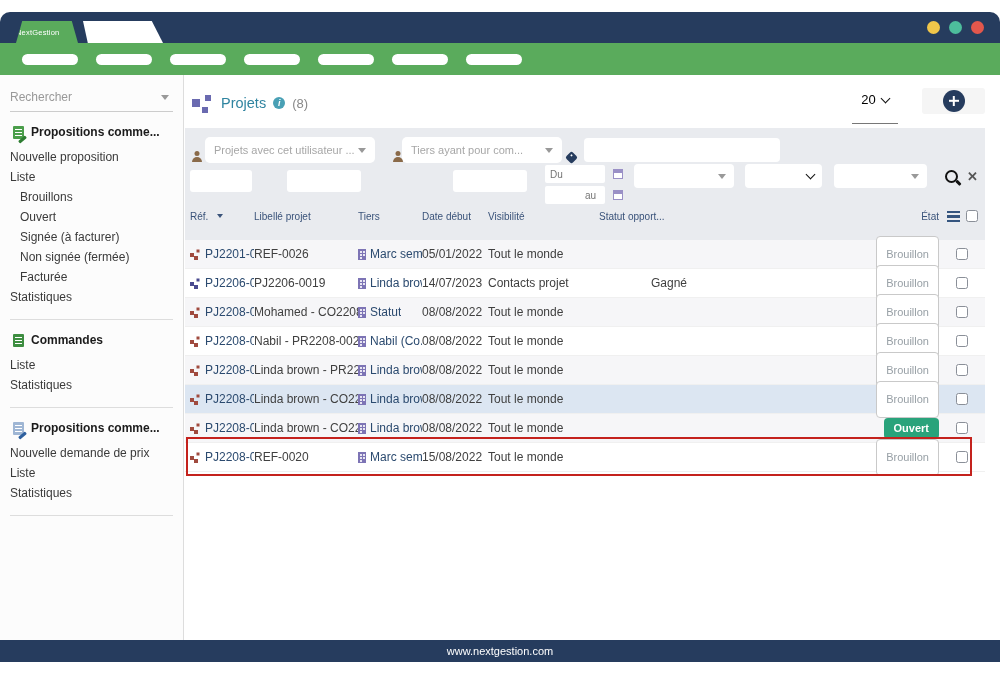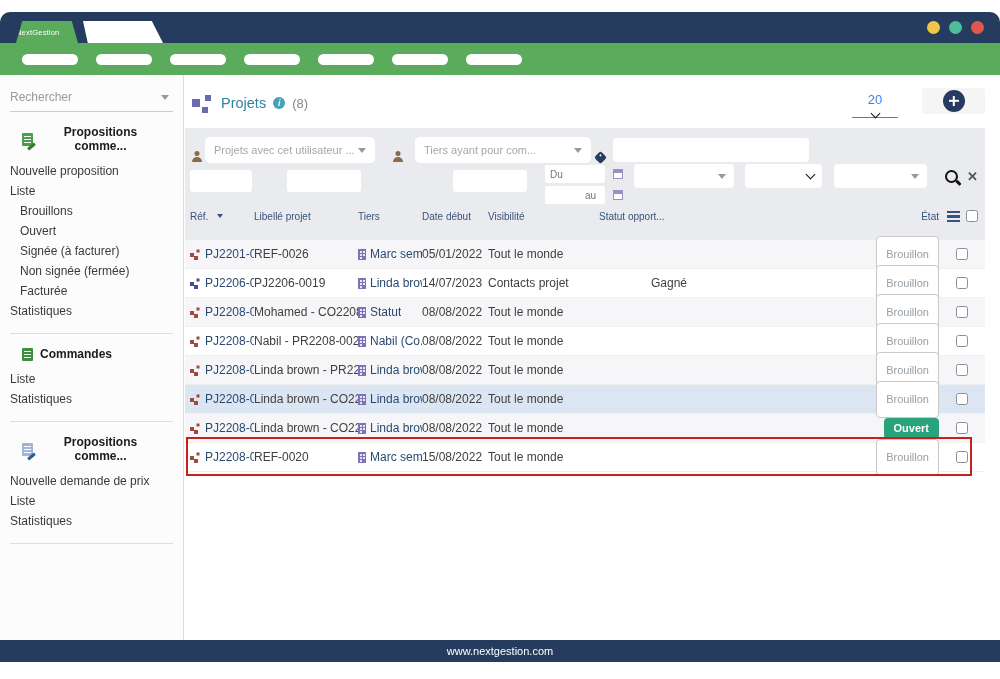--- a/index.html
+++ b/index.html
@@ -28,43 +28,43 @@
     color:#fff;font-size:11px;display:flex;align-items:center;justify-content:center;}
 
   
   .sidebar{position:absolute;left:0;top:75px;width:184px;height:565px;background:#fcfcfc;
     border-right:1px solid #ddd;box-sizing:border-box;padding:12px 10px 0 10px;font-size:12px;}
   .search-row{display:flex;justify-content:space-between;align-items:center;color:#999;
     padding:3px 4px 7px 0;border-bottom:1px solid #ccc;}
   .caret-grey{width:0;height:0;border-left:4px solid transparent;border-right:4px solid transparent;
     border-top:5px solid #999;}
   .side-section{border-bottom:1px solid #ddd;padding:10px 0 12px;}
-  .side-header{font-weight:bold;color:#1b1b1b;display:flex;align-items:center;margin:3px 12px 8px;text-align:center;}
+  .side-header{font-weight:bold;color:#1b1b1b;display:flex;align-items:center;margin:3px 3px 8px;}
   .side-item{color:#3a3a3a;line-height:20px;cursor:pointer;white-space:nowrap;overflow:hidden;}
   .side-item.indent{padding-left:10px;}
   .doc-ico{width:11px;height:13px;background:var(--doc,#3e8e41);border-radius:1px;position:relative;
     display:inline-block;margin-right:7px;flex:none;}
   .doc-ico::before{content:'';position:absolute;left:2px;top:3px;right:2px;height:1px;background:#fff;
     box-shadow:0 3px 0 #fff,0 6px 0 #fff;}
   .doc-ico.has-pen::after{content:'';position:absolute;right:-3px;bottom:-2px;width:9px;height:3px;
     background:var(--pen,#2d6a9f);transform:rotate(-40deg);border-radius:1px;}
 
   
   .main-title-row{position:absolute;left:185px;top:86px;width:800px;height:34px;
     display:flex;align-items:center;}
   .proj-ico{width:20px;height:18px;position:relative;color:#6a6ab0;margin:0 9px 0 7px;}
   .proj-ico::before{content:'';position:absolute;left:0;top:5px;width:8px;height:8px;background:currentColor;
     box-shadow:12px -5px 0 -1px currentColor, 9px 7px 0 -1px currentColor;}
   .page-title{font-size:14.5px;color:var(--title-teal);}
   .info-ico{width:12px;height:12px;border-radius:50%;background:#49a0b5;color:#fff;font-size:9px;
     display:flex;align-items:center;justify-content:center;margin:0 7px;font-style:italic;font-weight:bold;}
   .info-ico::after{content:'i';}
   .count{color:#888;font-size:13px;}
-  .pagesize{position:absolute;left:852px;top:92px;width:46px;text-align:center;color:#3b82f6;font-size:13px;
-    border-bottom:1px solid #777;padding-bottom:0;display:flex;align-items:center;justify-content:center;gap:6px;flex-direction:column;}
+  .pagesize{position:absolute;left:852px;top:92px;width:46px;text-align:center;color:#000000;font-size:13px;
+    border-bottom:1px solid #777;padding-bottom:16px;display:flex;align-items:center;justify-content:center;gap:6px;}
   .chev-dark{width:6px;height:6px;border-right:1.6px solid #111;border-bottom:1.6px solid #111;
     transform:rotate(45deg);margin-top:-3px;}
   .addwrap{position:absolute;left:922px;top:88px;width:63px;height:26px;background:#f5f5f5;border-radius:3px;
     display:flex;align-items:center;justify-content:center;}
   .plusbtn{width:22px;height:22px;border-radius:50%;background:var(--navy);position:relative;cursor:pointer;}
   .plusbtn::before,.plusbtn::after{content:'';position:absolute;background:#fff;left:50%;top:50%;}
   .plusbtn::before{width:10px;height:2.4px;transform:translate(-50%,-50%);}
   .plusbtn::after{width:2.4px;height:10px;transform:translate(-50%,-50%);}
 
   
@@ -72,21 +72,21 @@
   .person{width:11px;height:11px;position:relative;flex:none;}
   .person::before{content:'';position:absolute;left:50%;top:0;transform:translateX(-50%);
     width:5px;height:5px;border-radius:50%;background:#8a6a49;}
   .person::after{content:'';position:absolute;left:50%;bottom:0;transform:translateX(-50%);
     width:10px;height:5px;border-radius:5px 5px 0 0;background:#8a6a49;}
   .frow1{position:absolute;left:6px;top:8px;height:26px;display:flex;align-items:flex-end;}
   .fselect{background:#fff;border-radius:4px;height:24px;display:flex;align-items:center;
     justify-content:space-between;padding:0 8px;font-size:11px;color:#a7a7a7;box-sizing:border-box;
     box-shadow:0 0 0 1px #fff;}
   .sel-user{width:168px;margin-left:4px;}
-  .sel-tiers{width:174px;margin-left:13px;}
+  .sel-tiers{width:158px;margin-left:0;}
   .gap18{width:18px;}
   .tag-ico{width:9px;height:9px;background:var(--navy);transform:rotate(45deg);border-radius:2px;
     position:relative;margin:0 8px 0 6px;flex:none;}
   .tag-ico::after{content:'';position:absolute;left:1.5px;top:1.5px;width:2.5px;height:2.5px;
     border-radius:50%;background:#fff;}
   .tag-input{width:196px;height:24px;background:#fff;border:none;border-radius:4px;box-sizing:border-box;
     font-size:11px;padding:0 6px;}
   .mini-input{position:absolute;height:22px;background:#fff;border:none;border-radius:3px;box-sizing:border-box;
     font-size:11px;padding:0 5px;width:62px;}
   .date-input{position:absolute;width:60px;height:18px;background:#fff;border:none;border-radius:2px;

